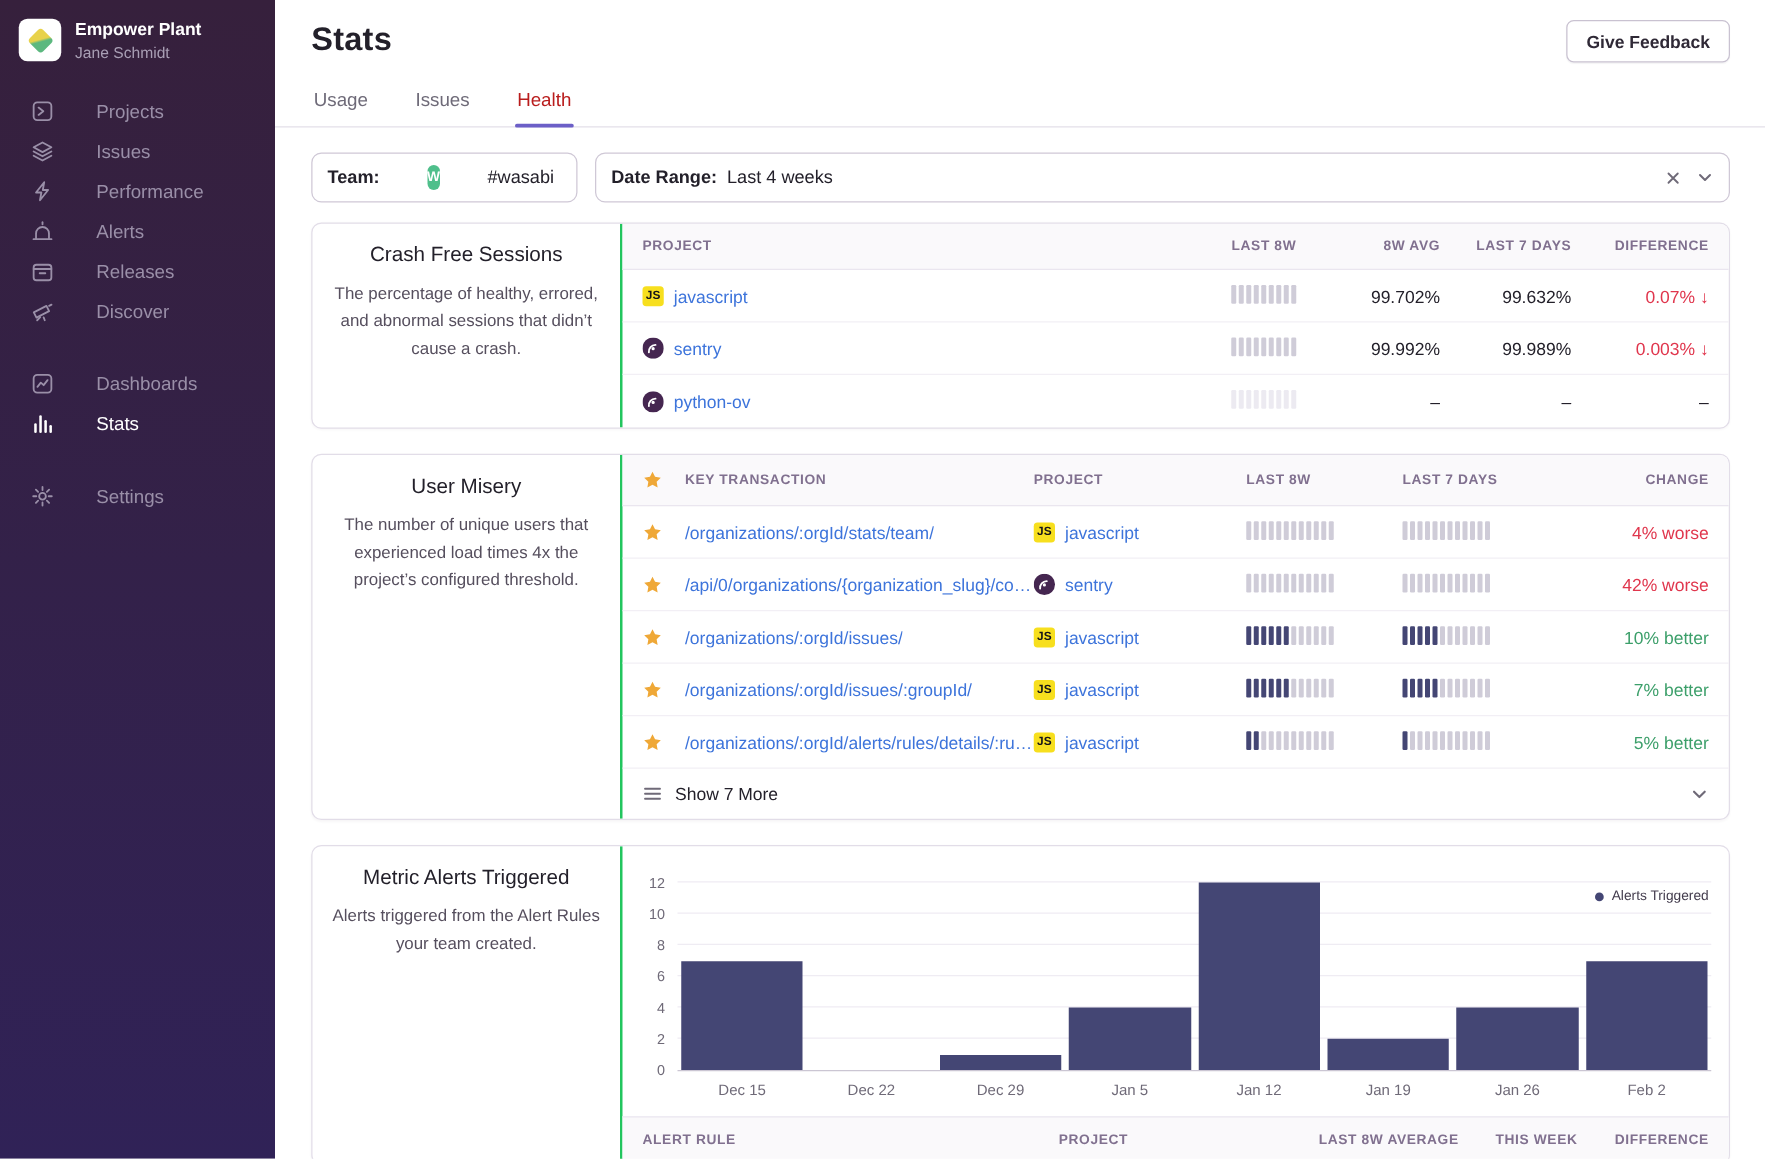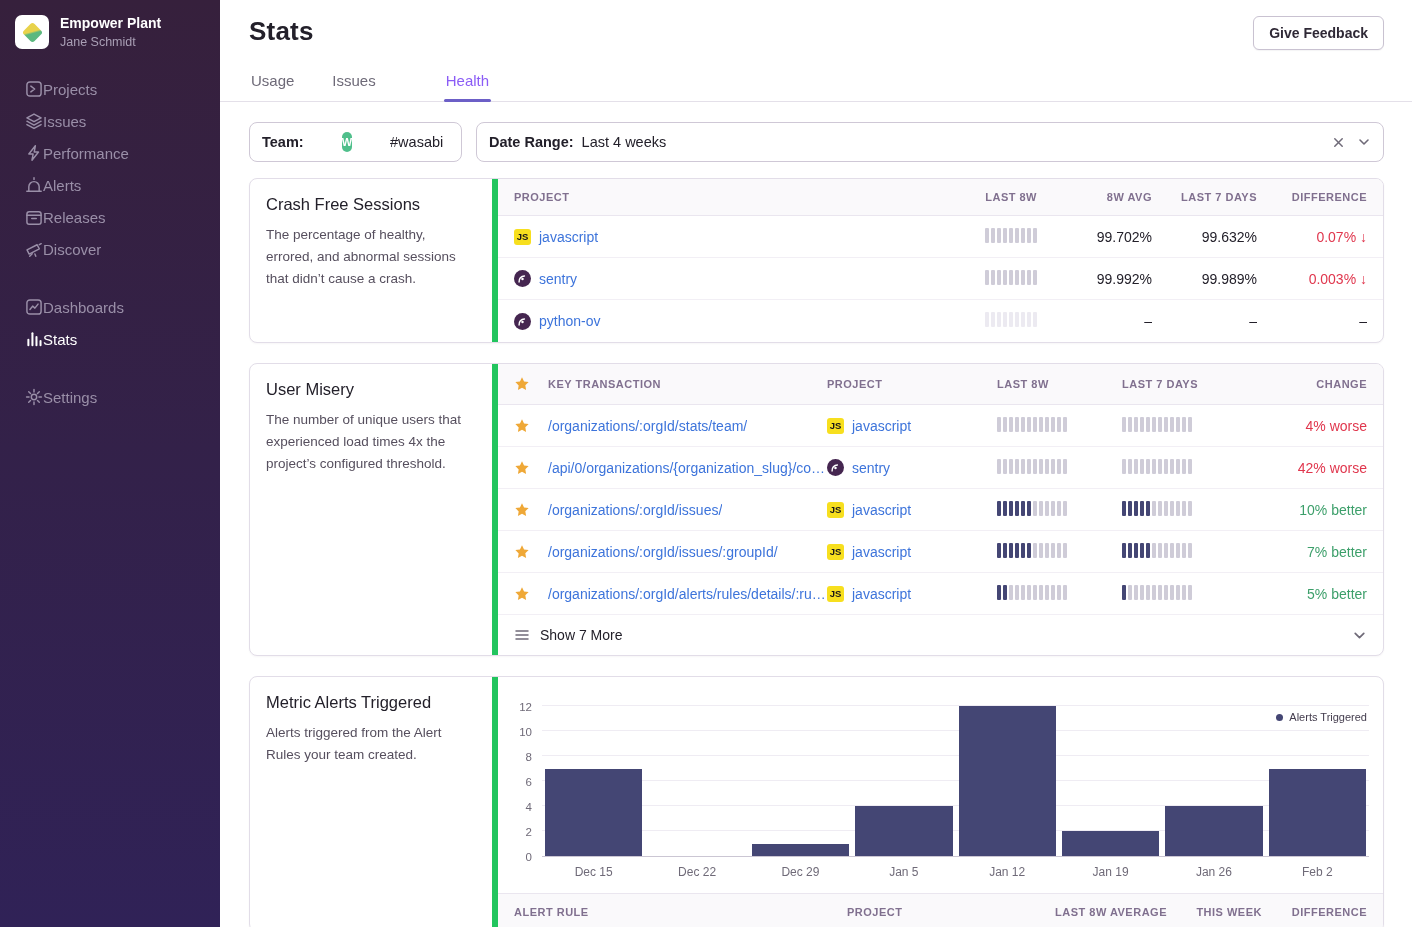--- a/index.html
+++ b/index.html
@@ -16,51 +16,51 @@
     color:#9a8fa8; padding-bottom:20px;
   }
   .org-header { display:flex; align-items:center; gap:11px; padding:15px 14px 14px 15px; cursor:pointer; }
   .org-logo { width:34px; height:34px; background:#fff; border-radius:7px; display:flex; align-items:center; justify-content:center; flex-shrink:0; }
   .org-gem { width:15px; height:15px; transform:rotate(45deg); border-radius:3px;
     background:linear-gradient(120deg,#e8d24b 0%,#e8d24b 45%,#5cb87f 55%,#5cb87f 100%); }
   .org-name { color:#fff; font-weight:700; font-size:14px; line-height:1.25;text-align:right; }
   .org-user { font-size:12.5px; color:#a99fb5; margin-top:2px; }
   .nav-section { margin-top:10px; }
   .nav-section + .nav-section { margin-top:26px; }
-  .nav-item { display:flex; align-items:center; gap:0; padding:7px 16px 7px 25px; font-size:15px; cursor:pointer; }
+  .nav-item { display:flex; align-items:center; gap:34px; padding:7px 16px 7px 25px; font-size:15px; cursor:pointer; }
   .nav-item.active { color:#fff; }
   .nav-icon { width:18px; height:18px; display:flex; align-items:center; justify-content:center; }
   
   .main { flex:1; min-width:0; display:flex; flex-direction:column; }
   .main-header { display:flex; justify-content:space-between; align-items:flex-start; padding:16px 28px 0 29px; }
   .page-title { font-size:26px; font-weight:700; color:#23202a; letter-spacing:.2px; }
   .feedback-btn { border:1px solid #c9c2d1; border-radius:6px; background:#fff; padding:8px 15px;
     font-size:14px; font-weight:600; color:#2f2936; cursor:pointer; box-shadow:0 1px 1px rgba(43,34,51,.05);
     font-family:"Liberation Sans", sans-serif; }
   .tabs { display:flex; gap:34px; padding:0 29px; border-bottom:1px solid #e4e0e9; margin-top:14px; }
   .tab { position:relative; padding:8px 2px 12px; font-size:15px; color:#6e6a78; cursor:pointer; }
-  .tab.active { color:#8b5cf6;margin-left:32px; }
+  .tab.active { color:#b91c1c; }
   .tab.active::after { content:''; position:absolute; left:0; right:0; bottom:-1px; height:3px; background:#6c5fc7; border-radius:2px; }
   .content { padding:20px 28px 24px 29px; }
   
   .filters { display:flex; gap:14px; margin-bottom:16px; }
   .select { border:1px solid #cfc8d6; border-radius:8px; height:40px; display:flex; align-items:center;
     padding:0 12px; background:#fff; font-size:14.5px; color:#23202a; cursor:pointer; gap:8px; }
   .team-select { width:213px;gap:38px; }
   .date-select { flex:1; }
   .select-label { font-weight:700; }
   .badge-w { width:20px; height:20px; border-radius:5px; background:#4fbf8b; color:#fff; font-size:11px;
     font-weight:700; display:flex; align-items:center; justify-content:center; }
   .spacer { flex:1; }
   .icon-btn { display:flex; align-items:center; color:#6f6a78; cursor:pointer; }
   .date-icons { display:flex; align-items:center; gap:12px; }
   
   .panel { border:1px solid #e2dde8; border-radius:8px; display:flex; background:#fff;
     box-shadow:0 1px 2px rgba(43,34,51,.04); margin-bottom:20px; overflow:hidden; }
-  .panel-left { width:248px; flex-shrink:0; border-right:6px solid #22c55e; padding:16px; }
+  .panel-left { width:248px; flex-shrink:0; border-right:2px solid #22c55e; padding:16px;text-align:center; }
   .panel-title { font-size:16.5px; font-weight:400; color:#23202a; margin:0 0 10px; }
   .panel-desc { font-size:13.5px; color:#564f5e; line-height:1.62; }
   .panel-right { flex:1; min-width:0; display:flex; flex-direction:column; }
   
   .thead { display:grid; align-items:center; background:#faf9fb; border-bottom:1px solid #eae6ef;
     padding:12px 16px; font-size:11px; font-weight:700; color:#80708f; letter-spacing:.5px; }
   .trow { display:grid; align-items:center; padding:0 16px; min-height:42px;
     border-bottom:1px solid #f2eff5; font-size:14px; color:#23202a; }
   .cf-table .trow:last-child { border-bottom:0; }
   .right { text-align:right; justify-self:end; }

